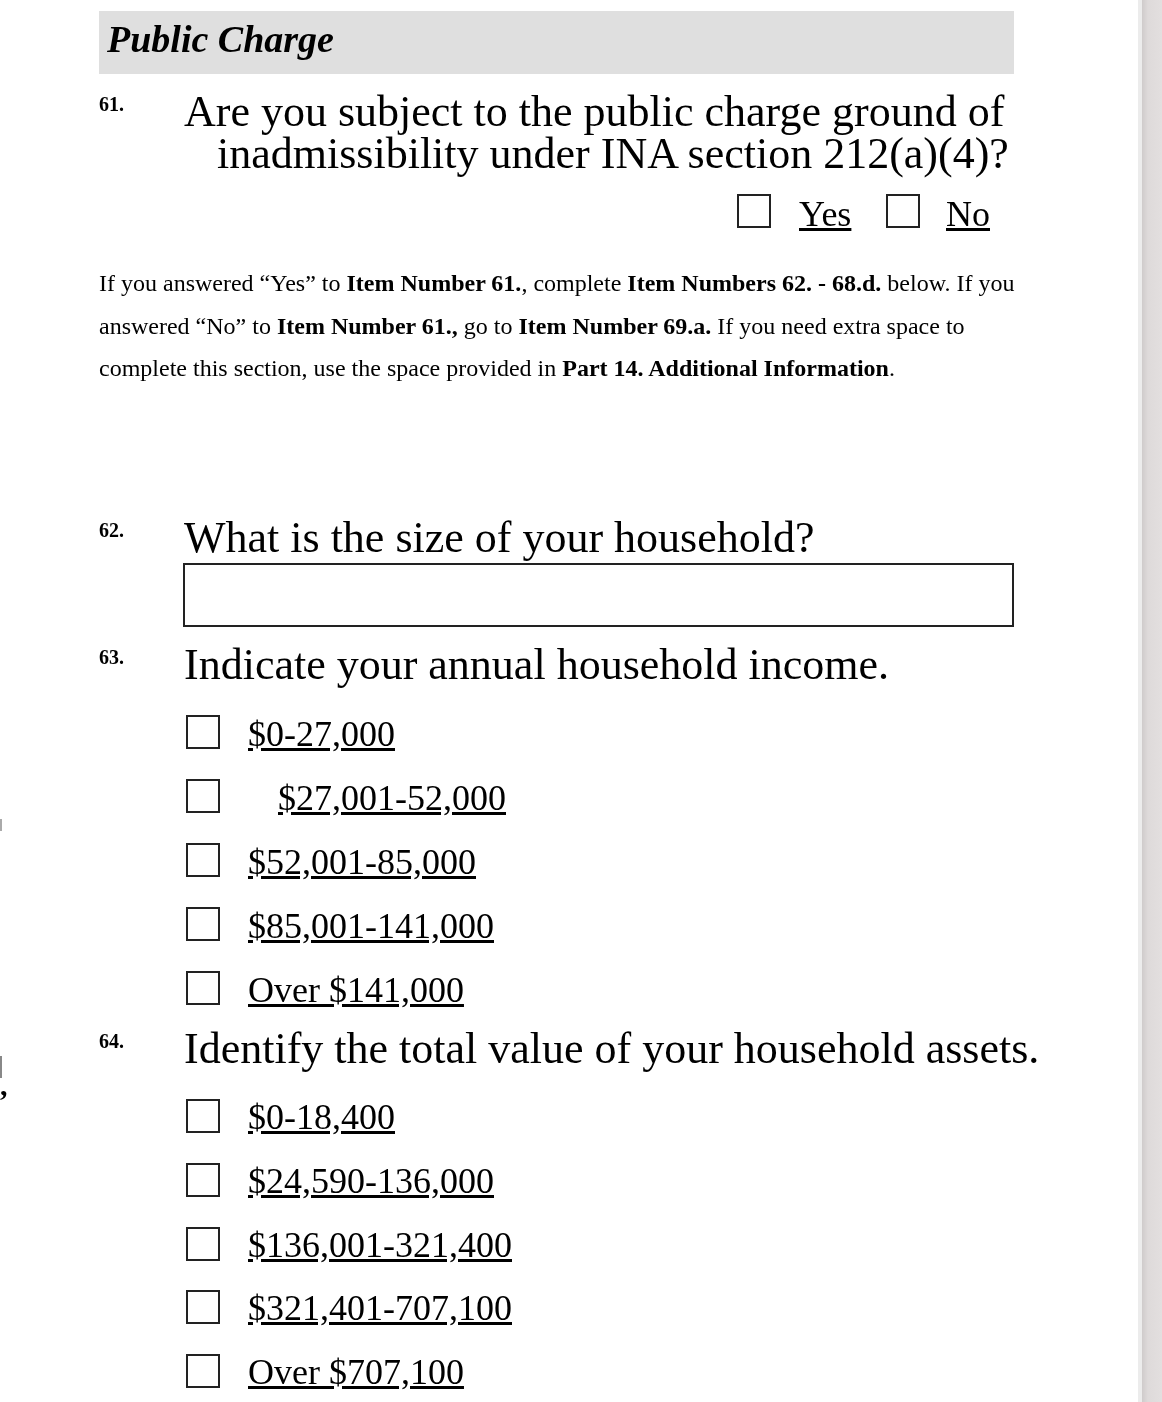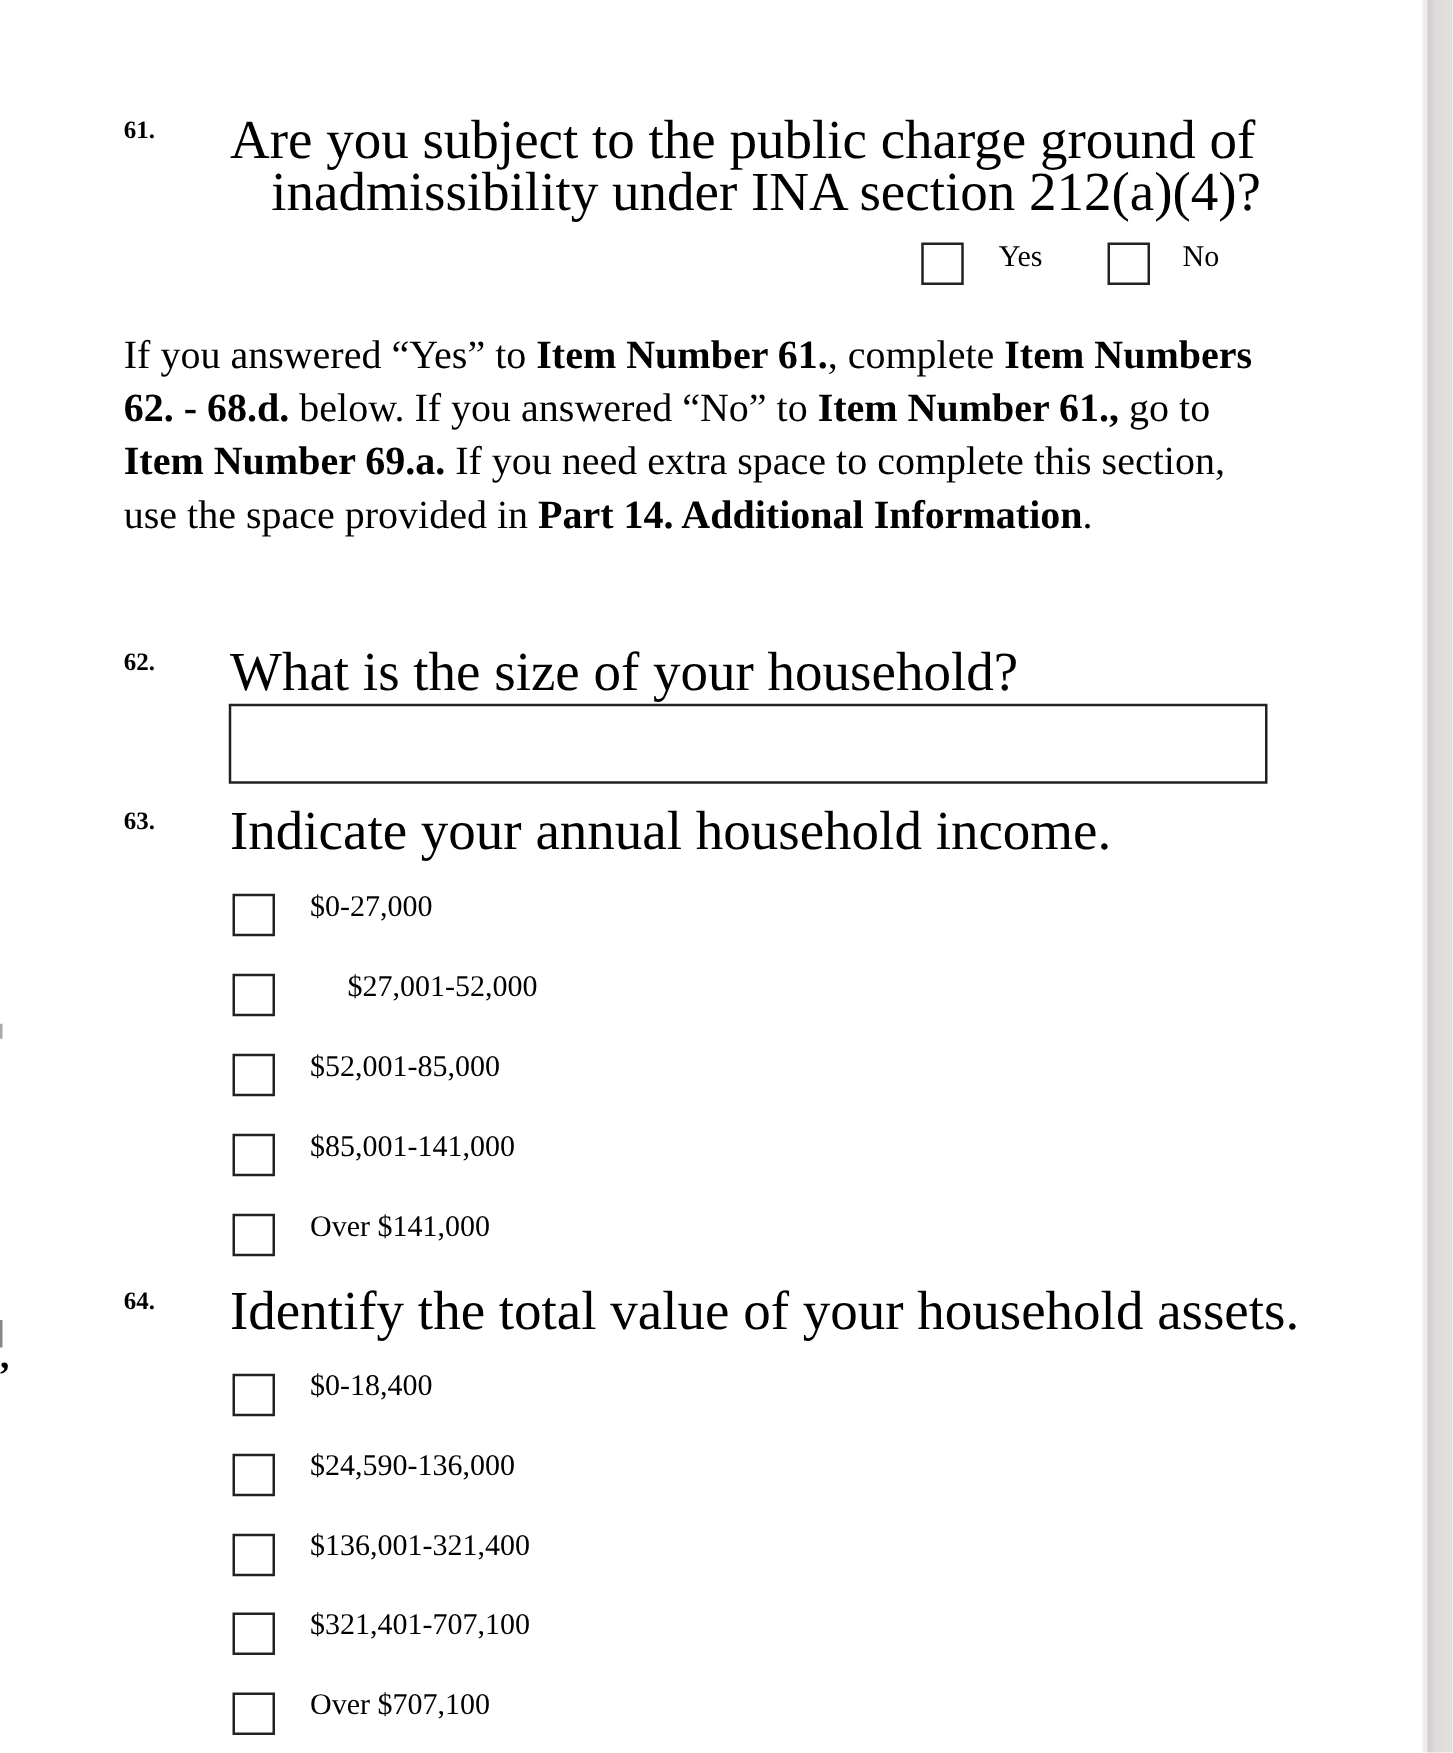--- a/index.html
+++ b/index.html
@@ -22,25 +22,25 @@
       font-size: 38px; font-weight: bold; font-style: italic; letter-spacing: 0px;
     }
 
     .qnum { position: absolute; left: 99px; font-size: 20px; font-weight: bold; }
     .qtext { position: absolute; left: 184px; font-size: 44px; line-height: 42px; }
 
     .cb {
       position: absolute; width: 34px; height: 34px;
       border: 2px solid #222; box-sizing: border-box; background: #fff;
     }
-    .cb-label { position: absolute; font-size: 24px; }
+    .cb-label { position: absolute; font-size: 36px; text-decoration: underline; }
 
     .instr {
       position: absolute; left: 99px; top: 262px; width: 920px;
-      font-size: 32px; line-height: 42.5px;
+      font-size: 24px; line-height: 42.5px;
     }
     .instr b { font-weight: bold; }
 
     .text-field {
       position: absolute; left: 183px; top: 563px; width: 831px; height: 64px;
       border: 2px solid #222; box-sizing: border-box; background: #fff;
     }
 
     .stray-mark-1 { position: absolute; left: 0; top: 819px; width: 2px; height: 12px; background: #aaa; }
     .stray-mark-2 { position: absolute; left: 0; top: 1056px; width: 2px; height: 22px; background: #888; }
@@ -48,20 +48,23 @@
   </style>
 </head>
 <body>
 
 <div class="page">
 
   <div class="stray-mark-1"></div>
   <div class="stray-mark-2"></div>
   <div class="stray-mark-3">,</div>
 
+  <div class="section-header">
+    <span class="section-title">Public Charge</span>
+  </div>
 
   <div>
     <span class="qnum" style="top:93px;">61.</span>
     <span class="qtext" style="top:91px;">Are you subject to the public charge ground of</span>
     <span class="qtext" style="top:133px;margin-left:33px;">inadmissibility under INA section 212(a)(4)?</span>
 
     <div class="cb" style="left:737px; top:194px;"></div>
     <span class="cb-label" style="left:799px; top:193px;">Yes</span>
     <div class="cb" style="left:886px; top:194px;"></div>
     <span class="cb-label" style="left:946px; top:193px;">No</span>

